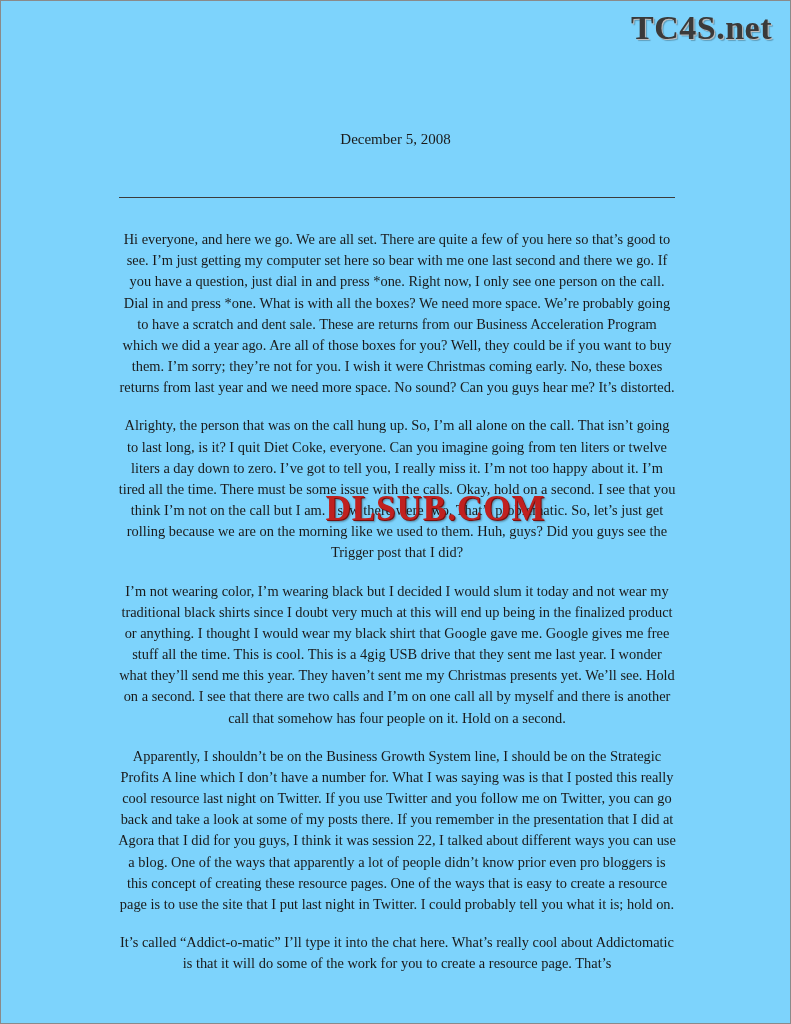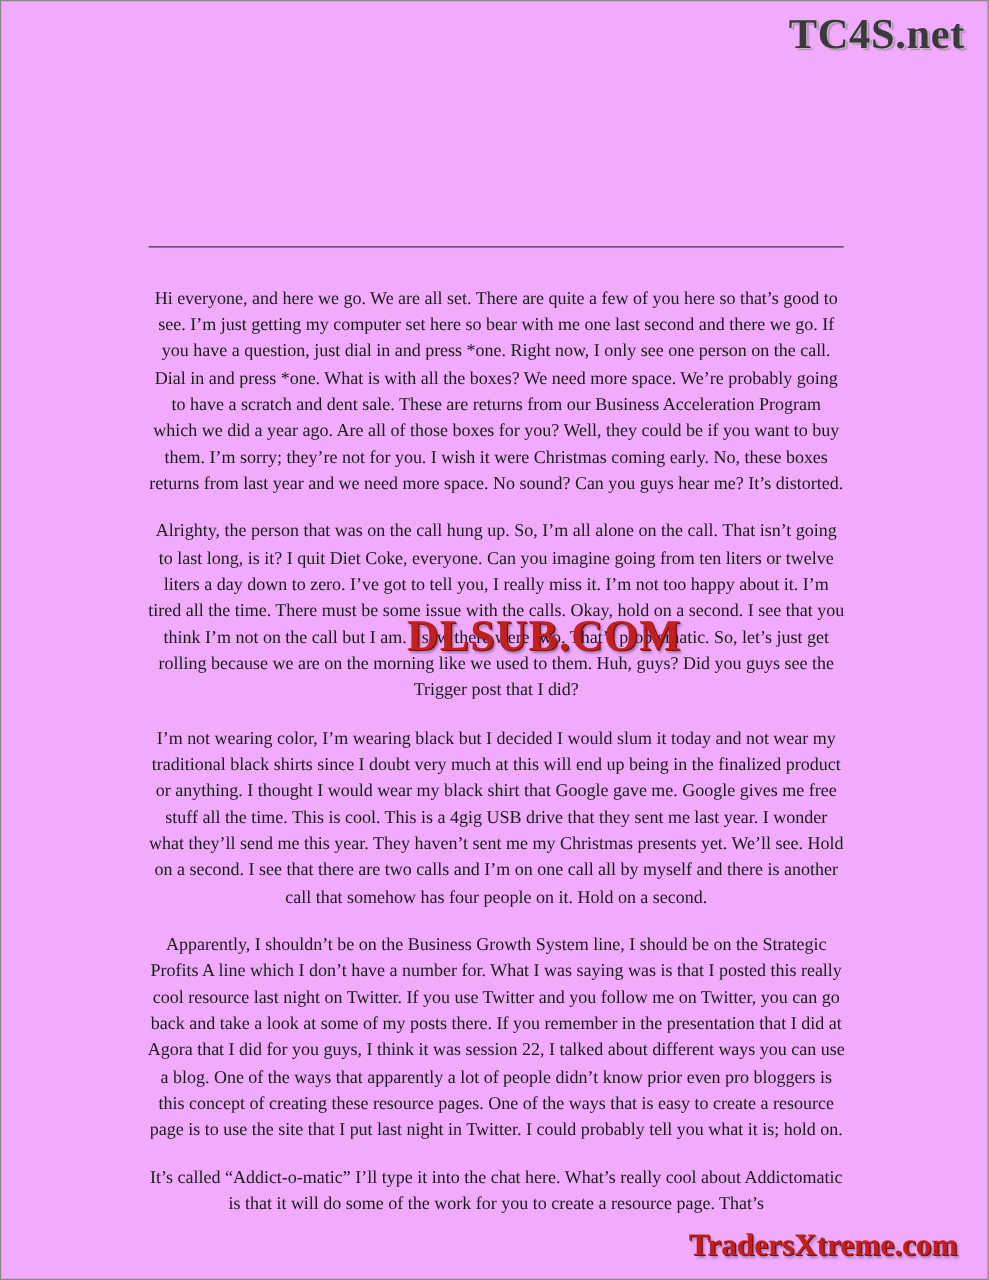--- a/index.html
+++ b/index.html
@@ -4,21 +4,21 @@
 <style>
   html, body {
     margin: 0;
     padding: 0;
     background: #6b6b6b;
   }
   .page {
     position: relative;
     width: 791px;
     height: 1024px;
-    background: #f0abfc;
+    background: #7dd3fc;
     border: 1px solid #8a8a8a;
     box-sizing: border-box;
     overflow: hidden;
     font-family: "Liberation Serif", serif;
     color: #1a1a1a;
   }
 
   
   .brand-top {
     position: absolute;
@@ -101,28 +101,28 @@
     text-shadow: 1px 1px 0 #7a0f0e, 2px 2px 2px rgba(0,0,0,0.3);
   }
 </style>
 </head>
 <body>
 
 <div class="page">
 
   <div class="brand-top">TC4S.net</div>
 
+  <div class="doc-date">December 5, 2008</div>
 
   <div class="rule"></div>
 
   <div class="body-text">
     <p>Hi everyone, and here we go. We are all set. There are quite a few of you here so that’s good to see. I’m just getting my computer set here so bear with me one last second and there we go. If you have a question, just dial in and press *one. Right now, I only see one person on the call. Dial in and press *one. What is with all the boxes? We need more space. We’re probably going to have a scratch and dent sale. These are returns from our Business Acceleration Program which we did a year ago. Are all of those boxes for you? Well, they could be if you want to buy them. I’m sorry; they’re not for you. I wish it were Christmas coming early. No, these boxes returns from last year and we need more space. No sound? Can you guys hear me? It’s distorted.</p>
     <p>Alrighty, the person that was on the call hung up. So, I’m all alone on the call. That isn’t going to last long, is it? I quit Diet Coke, everyone. Can you imagine going from ten liters or twelve liters a day down to zero. I’ve got to tell you, I really miss it. I’m not too happy about it. I’m tired all the time. There must be some issue with the calls. Okay, hold on a second. I see that you think I’m not on the call but I am. I saw there were two. That’s problematic. So, let’s just get rolling because we are on the morning like we used to them. Huh, guys? Did you guys see the Trigger post that I did?</p>
     <p>I’m not wearing color, I’m wearing black but I decided I would slum it today and not wear my traditional black shirts since I doubt very much at this will end up being in the finalized product or anything. I thought I would wear my black shirt that Google gave me. Google gives me free stuff all the time. This is cool. This is a 4gig USB drive that they sent me last year. I wonder what they’ll send me this year. They haven’t sent me my Christmas presents yet. We’ll see. Hold on a second. I see that there are two calls and I’m on one call all by myself and there is another call that somehow has four people on it. Hold on a second.</p>
     <p>Apparently, I shouldn’t be on the Business Growth System line, I should be on the Strategic Profits A line which I don’t have a number for. What I was saying was is that I posted this really cool resource last night on Twitter. If you use Twitter and you follow me on Twitter, you can go back and take a look at some of my posts there. If you remember in the presentation that I did at Agora that I did for you guys, I think it was session 22, I talked about different ways you can use a blog. One of the ways that apparently a lot of people didn’t know prior even pro bloggers is this concept of creating these resource pages. One of the ways that is easy to create a resource page is to use the site that I put last night in Twitter. I could probably tell you what it is; hold on.</p>
     <p>It’s called “Addict-o-matic” I’ll type it into the chat here. What’s really cool about Addictomatic is that it will do some of the work for you to create a resource page. That’s</p>
   </div>
 
   <div class="watermark-center">DLSUB.COM</div>
 
-  <div class="brand-bottom">TradersXtreme.com</div>
 
 </div>
 
 </body></html>

